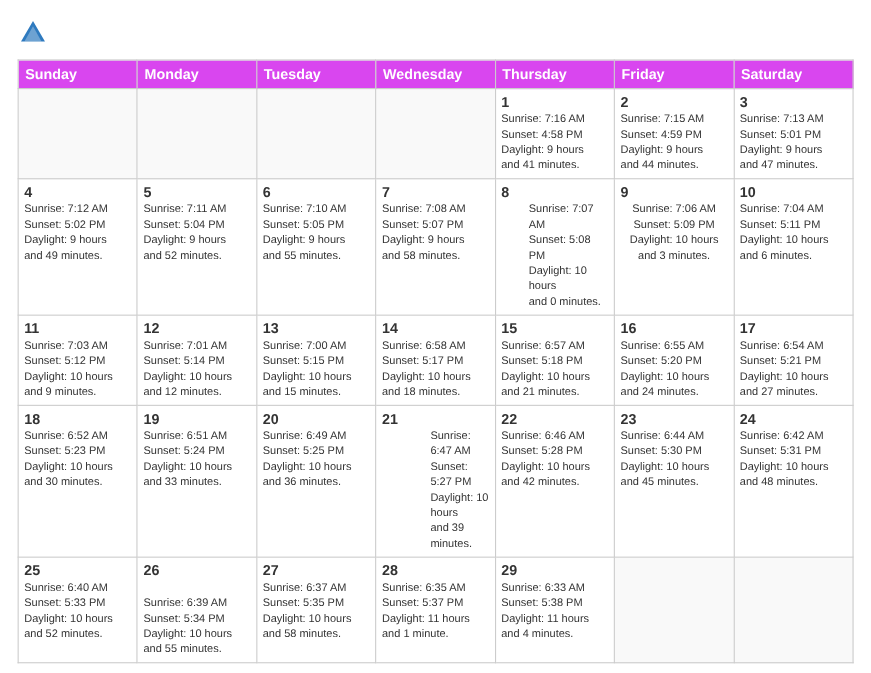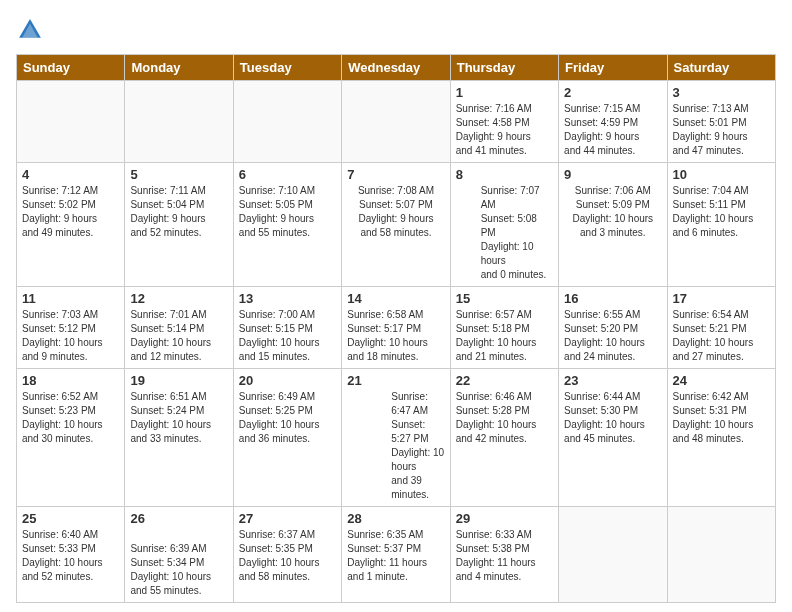--- a/index.html
+++ b/index.html
@@ -51,21 +51,21 @@
     }
     .location-title {
       font-size: 16px;
       color: #555;
     }
     .calendar {
       width: 100%;
       border-collapse: collapse;
     }
     .calendar th {
-      background: #a16207;
+      background: #d946ef;
       color: #fff;
       font-size: 13px;
       font-weight: bold;
       padding: 5px 6px;
       text-align: left;
       border: 1px solid #ccc;
     }
     .calendar td {
       border: 1px solid #ccc;
       vertical-align: top;
@@ -168,21 +168,21 @@
         </td>
         <td>
           <div class="day-number">6</div>
           <div class="day-info" style="white-space: pre-line;">Sunrise: 7:10 AM
 Sunset: 5:05 PM
 Daylight: 9 hours
 and 55 minutes.</div>
         </td>
         <td>
           <div class="day-number">7</div>
-          <div class="day-info" style="white-space: pre-line; text-align: center;">Sunrise: 7:08 AM
+          <div class="day-info" style="white-space: pre-line;">Sunrise: 7:08 AM
 Sunset: 5:07 PM
 Daylight: 9 hours
 and 58 minutes.</div>
         </td>
         <td>
           <div class="day-number">8</div>
           <div class="day-info" style="white-space: pre-line; margin-left: 25px;">Sunrise: 7:07 AM
 Sunset: 5:08 PM
 Daylight: 10 hours
 and 0 minutes.</div>

